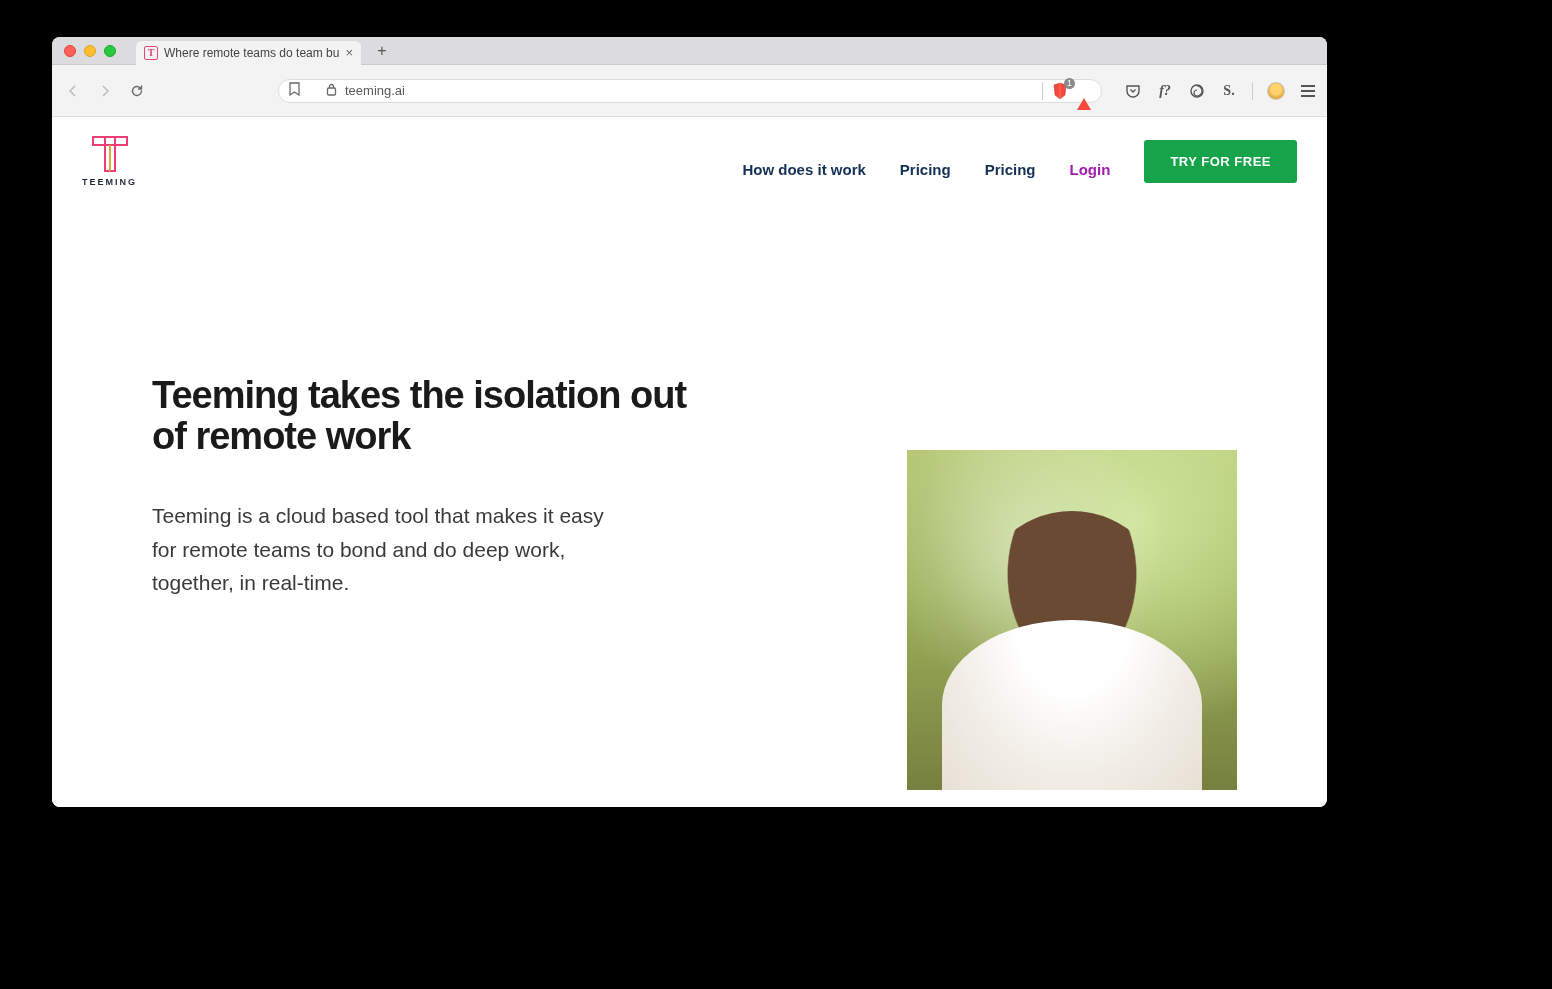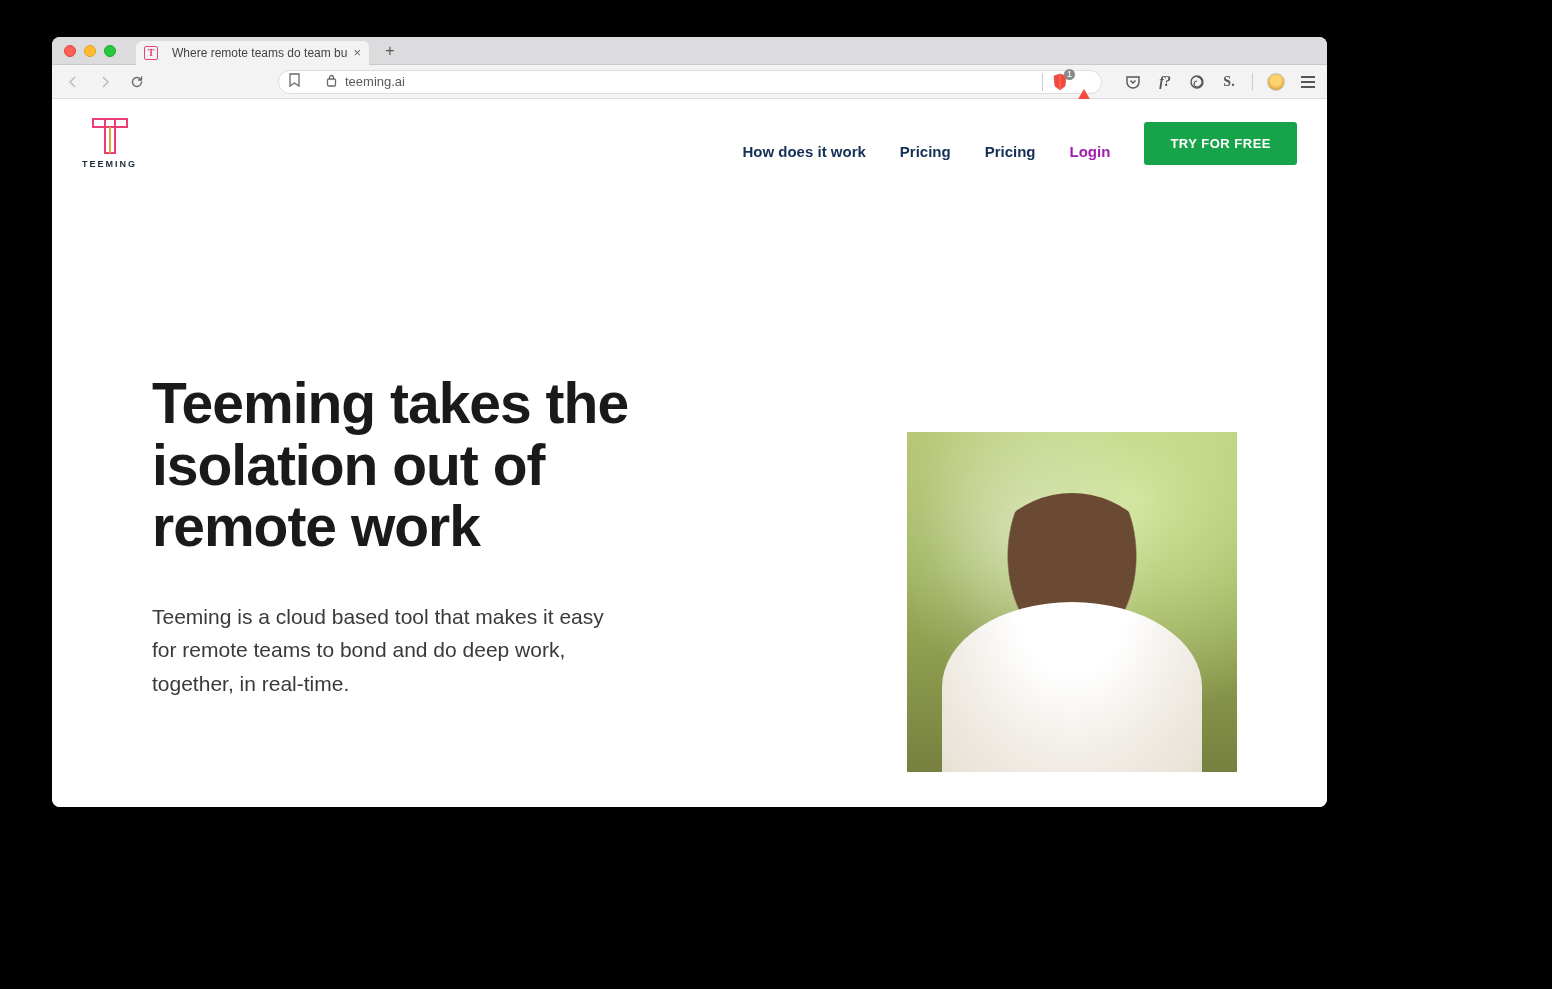--- a/index.html
+++ b/index.html
@@ -59,30 +59,30 @@
     margin-top:4px;
   }
   .tab .favicon {
     width:14px; height:14px;
     display:inline-flex; align-items:center; justify-content:center;
     font-weight:700; font-size:10px;
     color:#e64579;
     border:1px solid #e64579; border-radius:2px;
     font-family: serif;
   }
-  .tab .title { flex:1; white-space:nowrap; overflow:hidden; text-overflow:ellipsis;margin-left:8px; }
+  .tab .title { flex:1; white-space:nowrap; overflow:hidden; text-overflow:ellipsis; }
   .tab .close { font-size:13px; color:#666; cursor:pointer; line-height:1;}
   .new-tab {
     width:22px; height:22px; display:flex; align-items:center; justify-content:center;
     font-size:16px; color:#555; border-radius:4px; cursor:pointer; margin-left:4px;
   }
 
   
   .toolbar {
-    height: 34px;
+    height: 52px;
     background:#f3f3f3;
     display:flex; align-items:center;
     padding: 0 10px;
     gap: 10px;
     border-bottom:1px solid #ddd;
   }
   .nav-btn, .tb-icon {
     width:22px; height:22px;
     display:flex; align-items:center; justify-content:center;
     color:#6a6a6a; font-size:14px;
@@ -182,27 +182,26 @@
     cursor:pointer;
   }
 
   .hero{
     display:flex;
     padding: 170px 0 0 100px;
     gap: 40px;
   }
   .hero-left{ max-width: 560px; }
   .hero-title{
-    font-size:57px;
+    font-size:38px;
     font-weight:800;
     line-height:1.08;
     color:#1a1a1a;
     letter-spacing:-1px;
     margin-bottom: 42px;
-    margin-top: 16px;
   }
   .hero-sub{
     font-size:21px;
     line-height:1.6;
     color:#3a3a3a;
     max-width:470px;
   }
   .hero-right{
     margin-left:auto;
     margin-right:90px;

